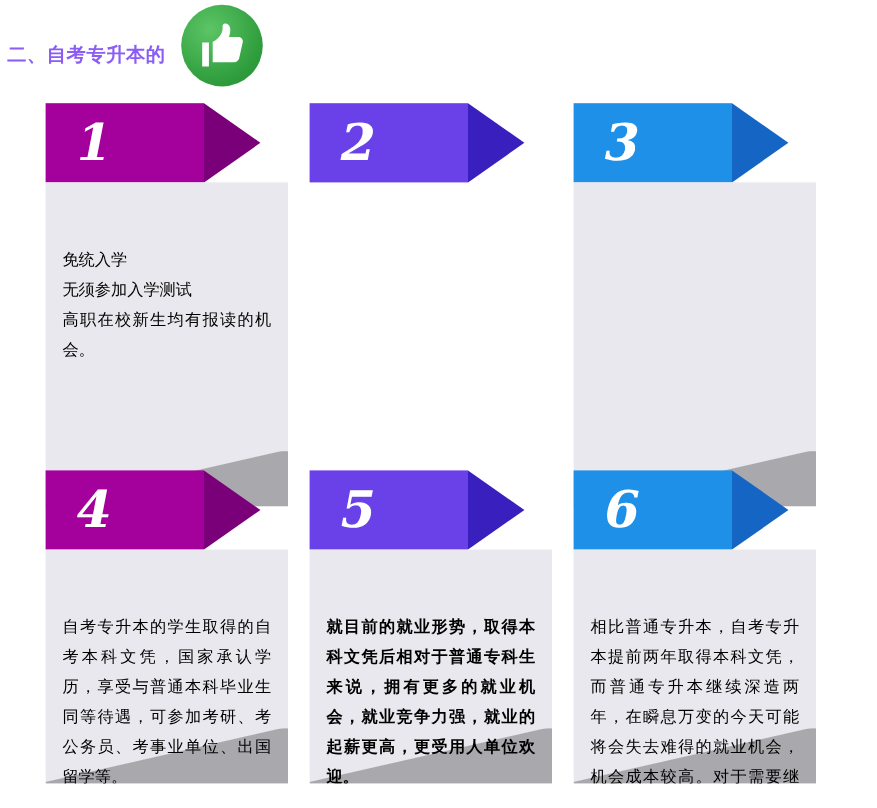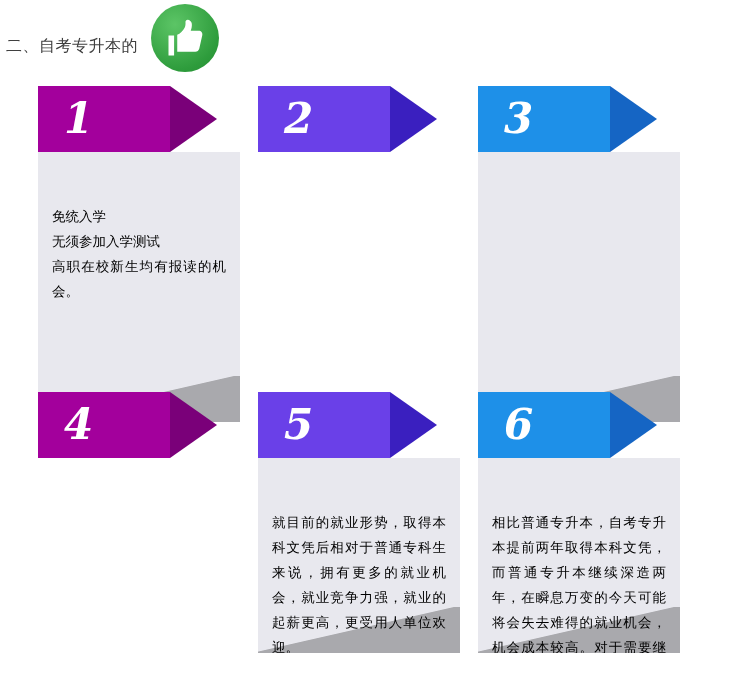--- a/index.html
+++ b/index.html
@@ -21,22 +21,22 @@
     left: 0;
     top: 36px;
     width: 731px;
     height: 28px;
   }
   .header-title {
     position: absolute;
     left: 6px;
     top: 0;
     font-size: 16px;
-    font-weight: normal;
-    color: #404040;
+    font-weight: bold;
+    color: #8b5cf6;
     letter-spacing: 0.5px;
     white-space: nowrap;
   }
   .header-highlight {
     position: absolute;
     left: 172px;
     top: 0;
     font-size: 16px;
     font-weight: bold;
     color: #000000;
@@ -193,29 +193,33 @@
       <div class="card-shadow-wedge"></div>
     </div>
   </div>
 
   <div class="card r2" style="left:38px; top:306px;">
     <div class="banner">
       <div class="banner-rect" style="background:#a3009c;"></div>
       <div class="banner-arrow" style="border-left-color:#7a0079;"></div>
       <div class="banner-num">4</div>
     </div>
+    <div class="card-body" style="height:195px;">
+      <span class="card-text" style="white-space:pre-wrap;">自考专升本的学生取得的自考本科文凭，国家承认学历，享受与普通本科毕业生同等待遇，可参加考研、考公务员、考事业单位、出国留学等。</span>
+      <div class="card-shadow-wedge"></div>
+    </div>
   </div>
 
   <div class="card r2" style="left:258px; top:306px;">
     <div class="banner">
       <div class="banner-rect" style="background:#6a40e8;"></div>
       <div class="banner-arrow" style="border-left-color:#3a1fbf;"></div>
       <div class="banner-num">5</div>
     </div>
-    <div class="card-body" style="height:195px;">
+    <div class="card-body" style="height:195px;font-weight:bold;">
       <span class="card-text" style="white-space:pre-wrap;">就目前的就业形势，取得本科文凭后相对于普通专科生来说，拥有更多的就业机会，就业竞争力强，就业的起薪更高，更受用人单位欢迎。</span>
       <div class="card-shadow-wedge"></div>
     </div>
   </div>
 
   <div class="card r2" style="left:478px; top:306px;">
     <div class="banner">
       <div class="banner-rect" style="background:#1e90e8;"></div>
       <div class="banner-arrow" style="border-left-color:#1565c4;"></div>
       <div class="banner-num">6</div>

